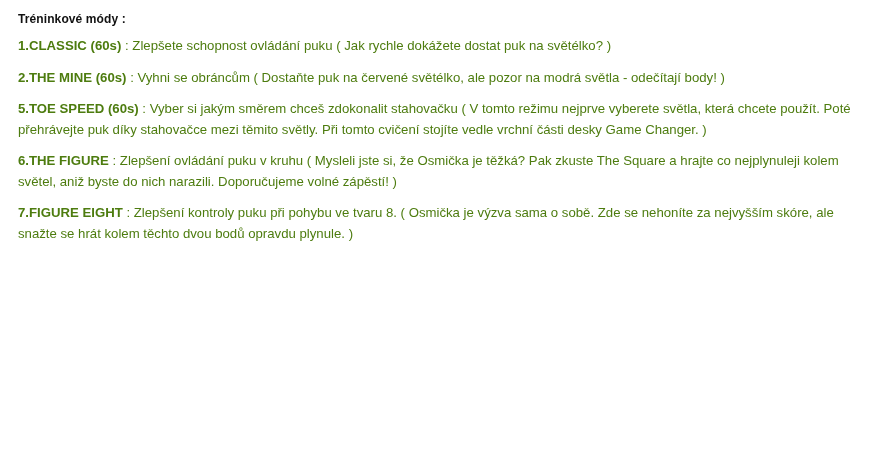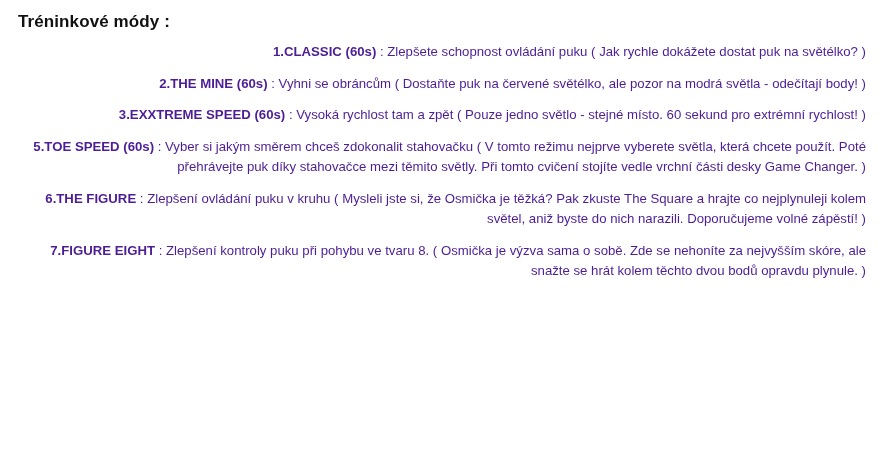--- a/index.html
+++ b/index.html
@@ -15,33 +15,33 @@
     overflow: hidden;
   }
   .page {
     width: 880px;
     height: 453px;
     box-sizing: border-box;
     padding: 8px 14px 0 14px;
     position: relative;
   }
   .title {
-    font-size: 17px;
+    font-size: 12px;
     font-weight: bold;
     color: #111111;
     margin: 4px 0 10px 4px;
     letter-spacing: 0.1px;
   }
   .mode {
     font-size: 13.2px;
     line-height: 20.5px;
     margin: 0 0 11px 4px;
-    color: #4c1d95;
+    color: #4d7c0f;
     max-width: 858px;
-    text-align: right;
+    text-align: left;
   }
   .mode .num {
     font-weight: bold;
   }
   .mode .name {
     font-weight: bold;
   }
   .mode .dur {
     font-weight: bold;
   }
@@ -60,23 +60,20 @@
   <div class="title">Tréninkové módy :</div>
 
   <div class="mode">
     <span class="num">1.</span><span class="name">CLASSIC</span><span class="dur"> (60s)</span><span class="sep"> : </span><span class="desc">Zlepšete schopnost ovládání puku ( Jak rychle dokážete dostat puk na světélko? )</span>
   </div>
 
   <div class="mode">
     <span class="num">2.</span><span class="name">THE MINE</span><span class="dur"> (60s)</span><span class="sep"> : </span><span class="desc">Vyhni se obráncům ( Dostaňte puk na červené světélko, ale pozor na modrá světla - odečítají body! )</span>
   </div>
 
-  <div class="mode">
-    <span class="num">3.</span><span class="name">EXXTREME SPEED</span><span class="dur"> (60s)</span><span class="sep"> : </span><span class="desc">Vysoká rychlost tam a zpět ( Pouze jedno světlo - stejné místo. 60 sekund pro extrémní rychlost! )</span>
-  </div>
 
 
   <div class="mode">
     <span class="num">5.</span><span class="name">TOE SPEED</span><span class="dur"> (60s)</span><span class="sep"> : </span><span class="desc">Vyber si jakým směrem chceš zdokonalit stahovačku ( V tomto režimu nejprve vyberete světla, která chcete použít. Poté přehrávejte puk díky stahovačce mezi těmito světly. Při tomto cvičení stojíte vedle vrchní části desky Game Changer. )</span>
   </div>
 
   <div class="mode">
     <span class="num">6.</span><span class="name">THE FIGURE</span><span class="dur"></span><span class="sep"> : </span><span class="desc">Zlepšení ovládání puku v kruhu ( Mysleli jste si, že Osmička je těžká? Pak zkuste The Square a hrajte co nejplynuleji kolem světel, aniž byste do nich narazili. Doporučujeme volné zápěstí! )</span>
   </div>
 

